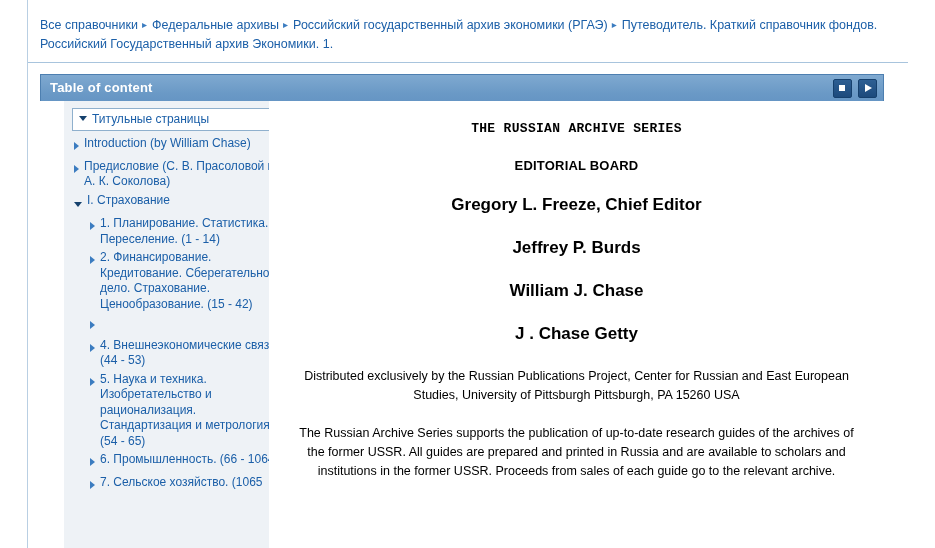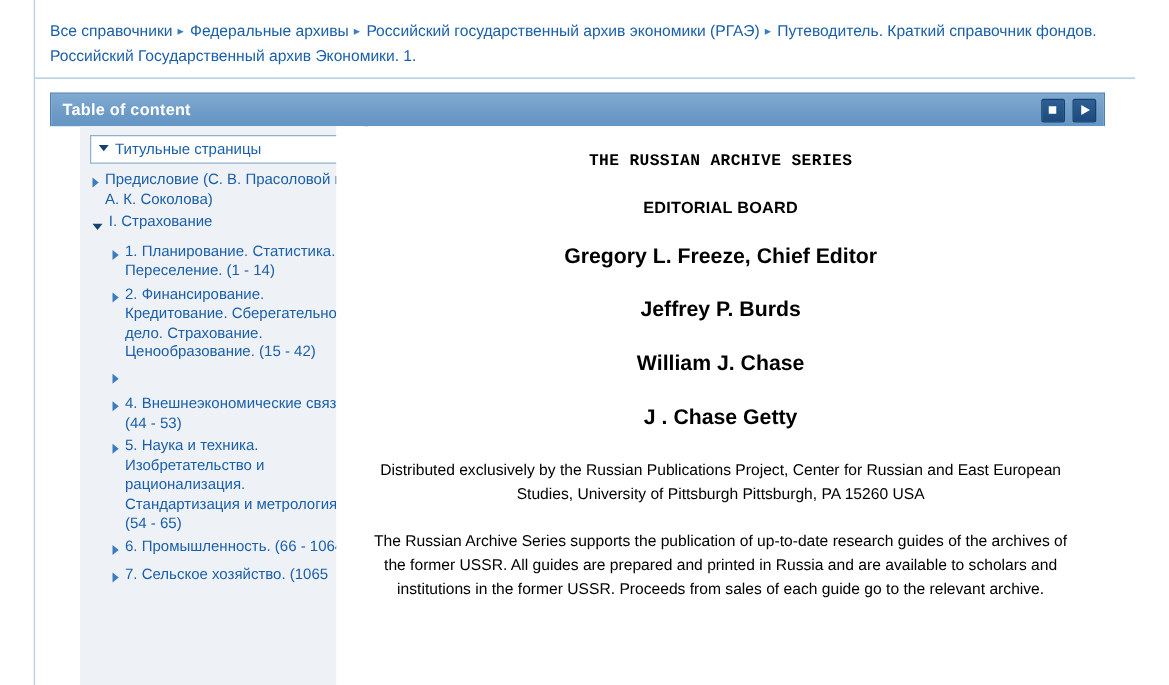--- a/index.html
+++ b/index.html
@@ -246,20 +246,24 @@
 
   <div class="content-area">
 
     <div class="toc">
       <div class="toc-inner">
 
         <div class="toc-title-box">
           <span class="caret-down"></span><span class="tlabel">Титульные страницы</span>
         </div>
 
+        <div class="toc-item lvl0">
+          <span class="ico"><span class="caret-right"></span></span>
+          <span class="tlabel">Introduction (by William Chase)</span>
+        </div>
 
         <div class="toc-item lvl0">
           <span class="ico"><span class="caret-right"></span></span>
           <span class="tlabel">Предисловие (С. В. Прасоловой и А. К. Соколова)</span>
         </div>
 
         <div class="toc-item lvl0 expanded">
           <span class="ico"><span class="caret-down"></span></span>
           <span class="tlabel">I. Страхование</span>
         </div>

